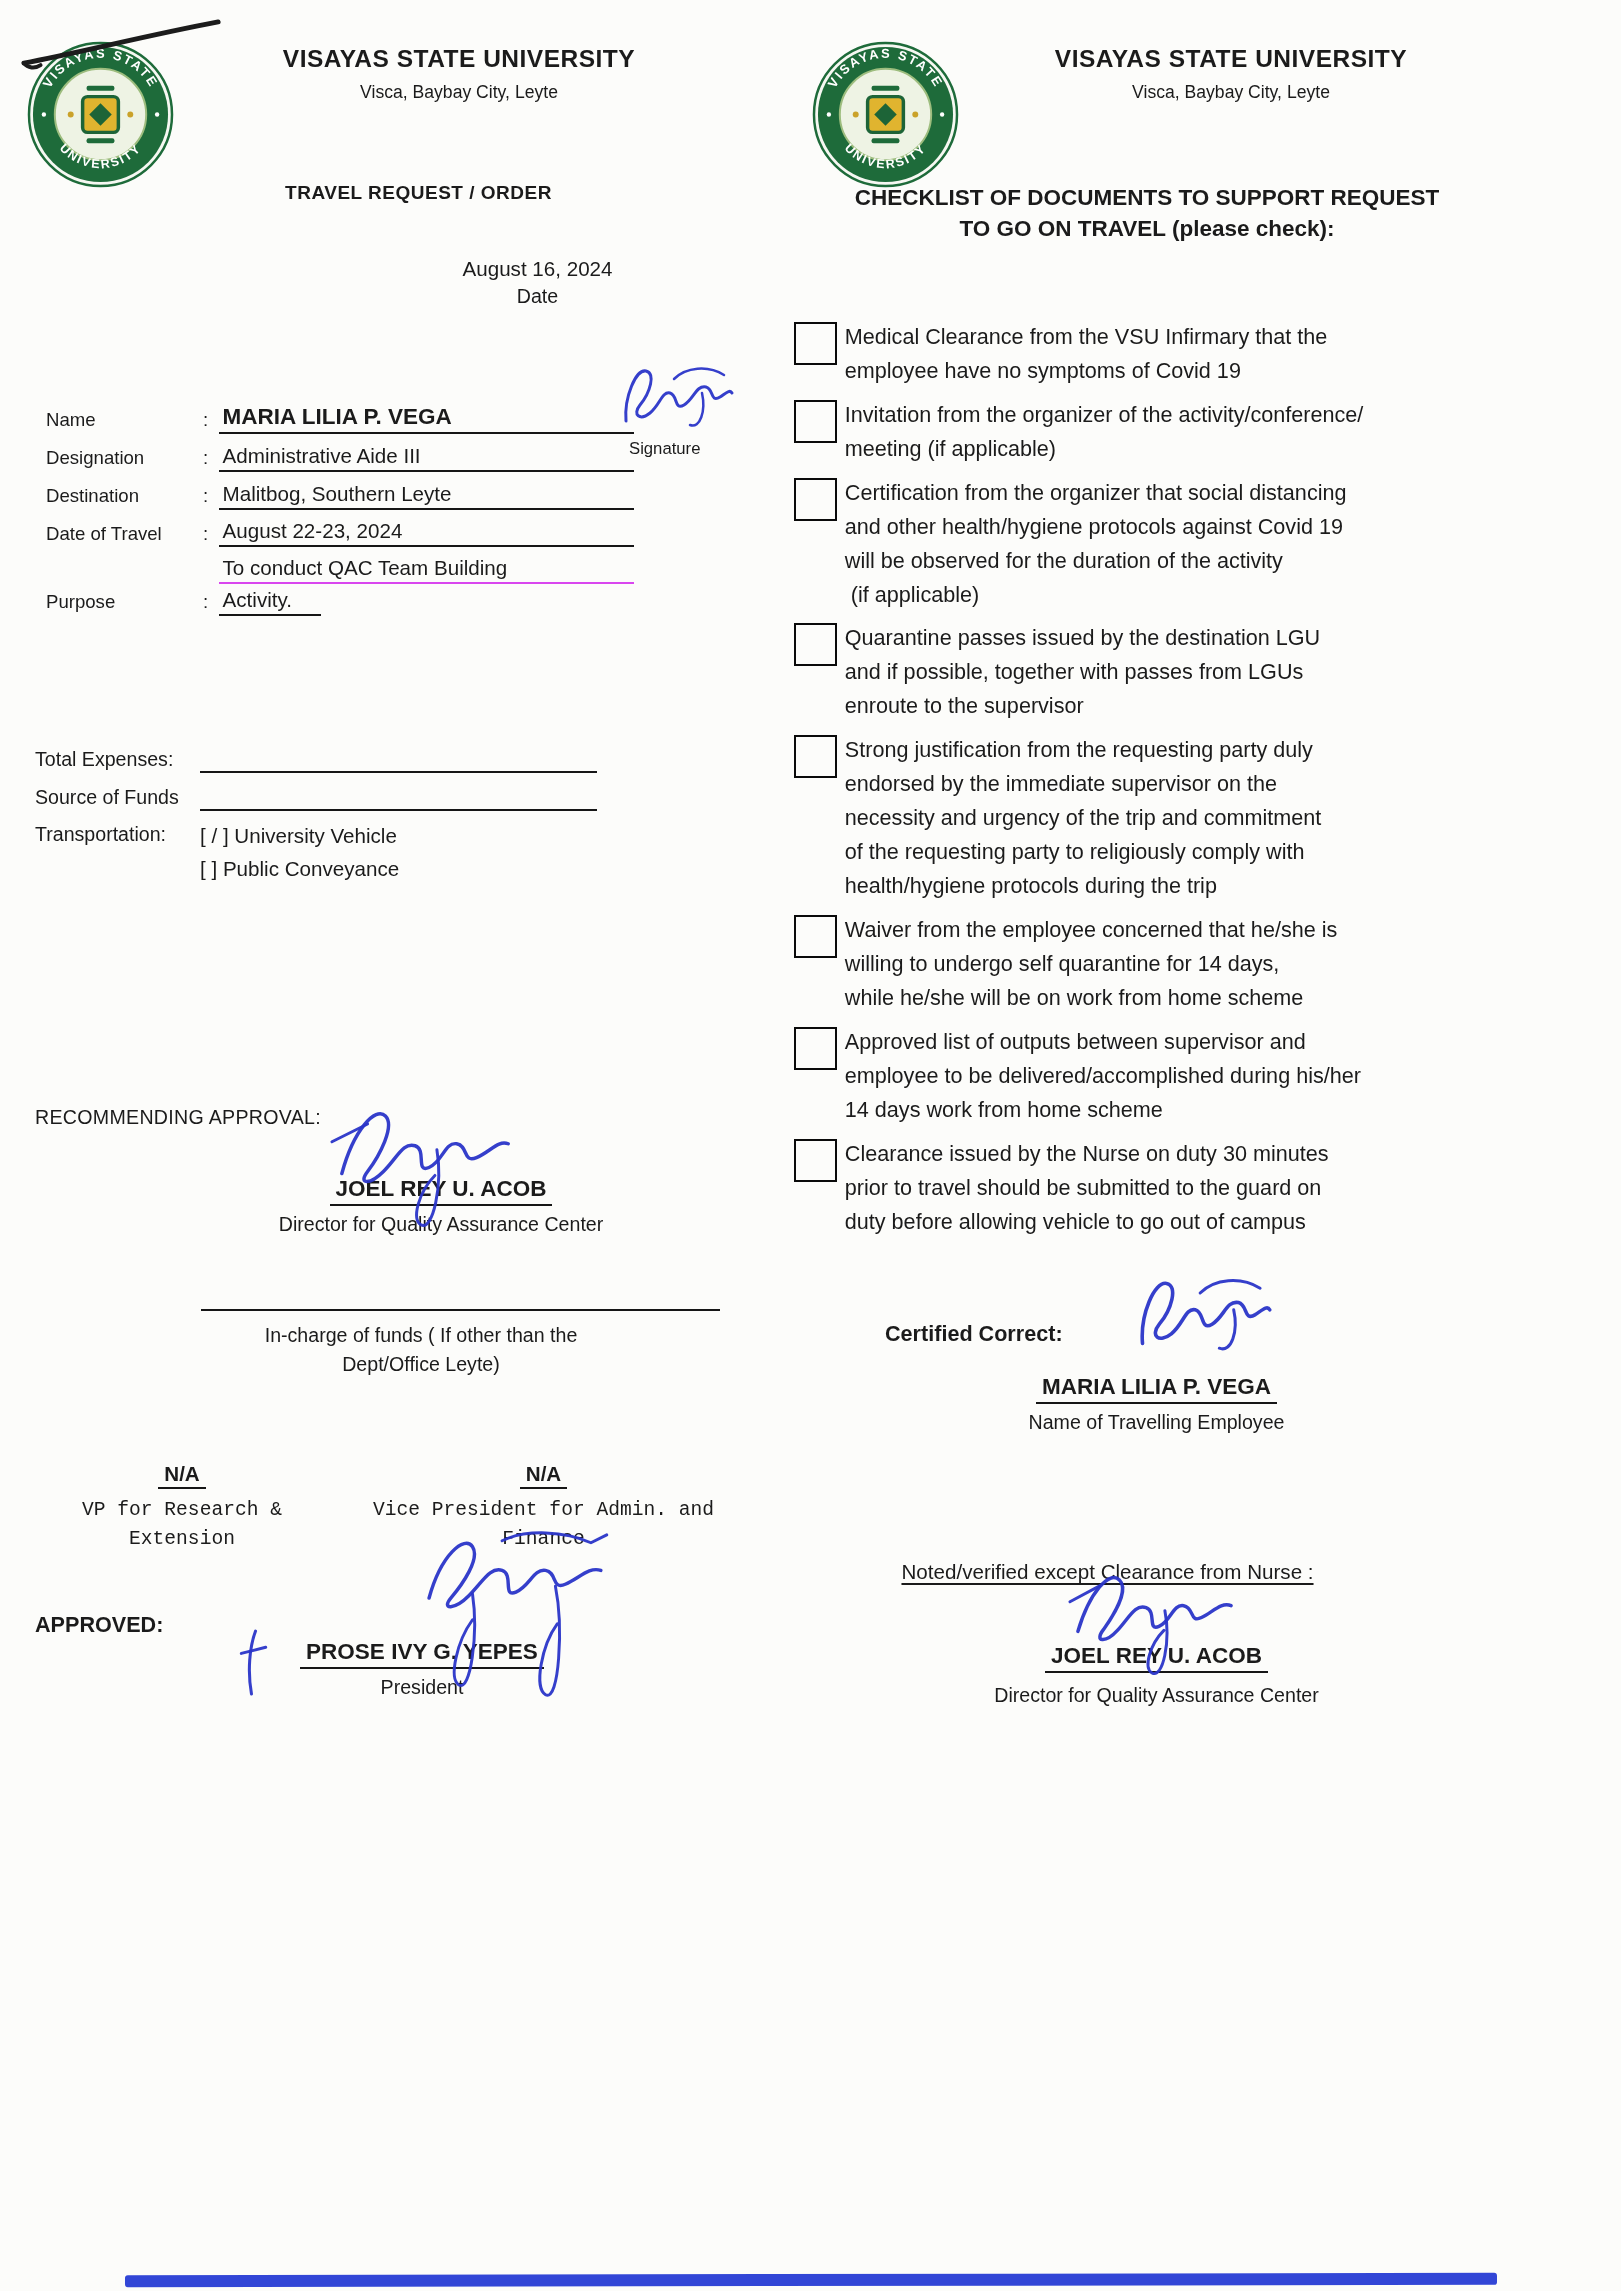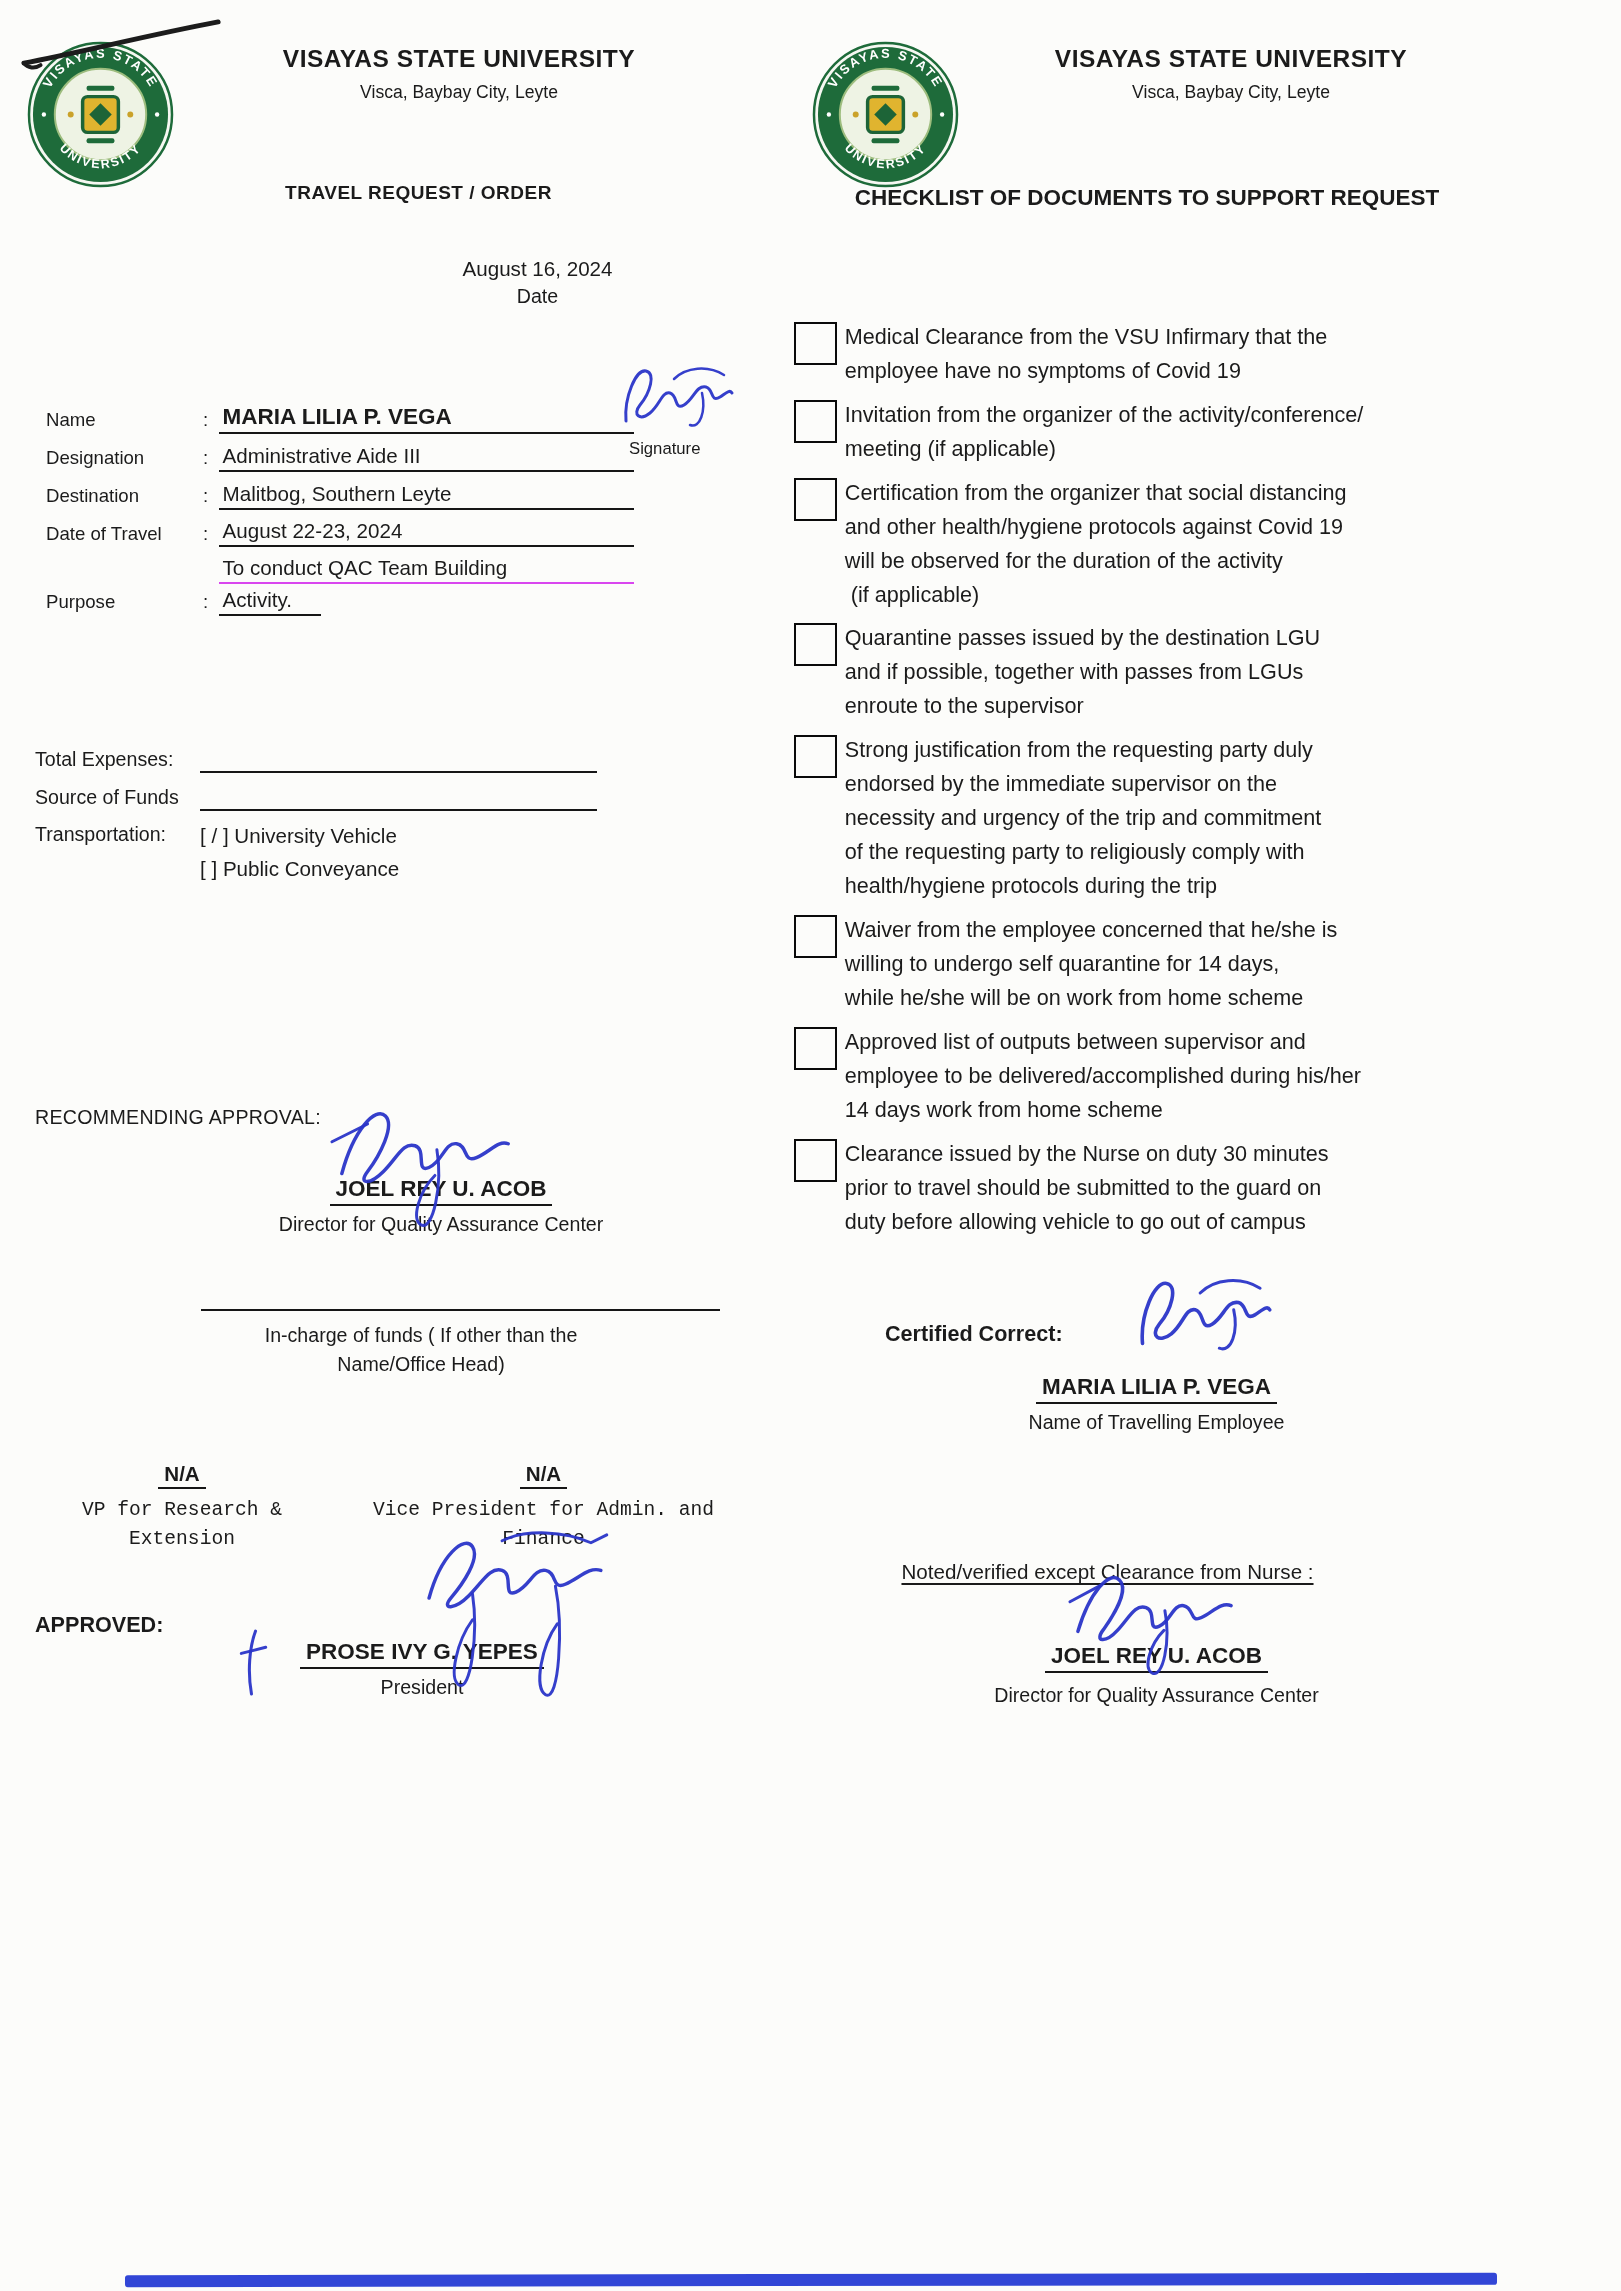--- a/index.html
+++ b/index.html
@@ -208,21 +208,21 @@
     <path d="M4,52 L40,34" stroke-width="3"></path>
   </svg>
   <div class="name-block nb-rec abs">
     <span class="sig-name">JOEL REY U. ACOB</span>
     <div class="sig-title">Director for Quality Assurance Center</div>
   </div>
 
   <div class="incharge-line abs"></div>
   <div class="incharge abs center">
     <div>In-charge of  funds ( If other than the</div>
-    <div>Name/Office Head)</div>
+    <div>Dept/Office Leyte)</div>
   </div>
 
   <div class="na-left abs">
     <span class="na-val">N/A</span>
     <div class="na-title">VP for Research &amp; Extension</div>
   </div>
   <div class="na-right abs">
     <span class="na-val">N/A</span>
     <div class="na-title">
       <div>Vice President for Admin. and</div>
@@ -250,20 +250,21 @@
       <use href="#sealSym"></use>
     </svg>
 
   <div class="head-right abs center">
     <div class="univ-name">VISAYAS STATE UNIVERSITY</div>
     <div class="univ-addr">Visca, Baybay City, Leyte</div>
   </div>
 
   <div class="check-title abs center">
     <div>CHECKLIST OF DOCUMENTS TO SUPPORT REQUEST</div>
+    <div>TO GO ON TRAVEL (please check):</div>
   </div>
 
   <div class="checklist abs">
       <div class="check-item">
         <span class="checkbox"></span>
         <div class="check-text"><div>Medical Clearance from the VSU Infirmary that the</div><div>employee have no symptoms of Covid 19</div></div>
       </div>
       <div class="check-item">
         <span class="checkbox"></span>
         <div class="check-text"><div>Invitation from the organizer of the activity/conference/</div><div>meeting (if applicable)</div></div>

